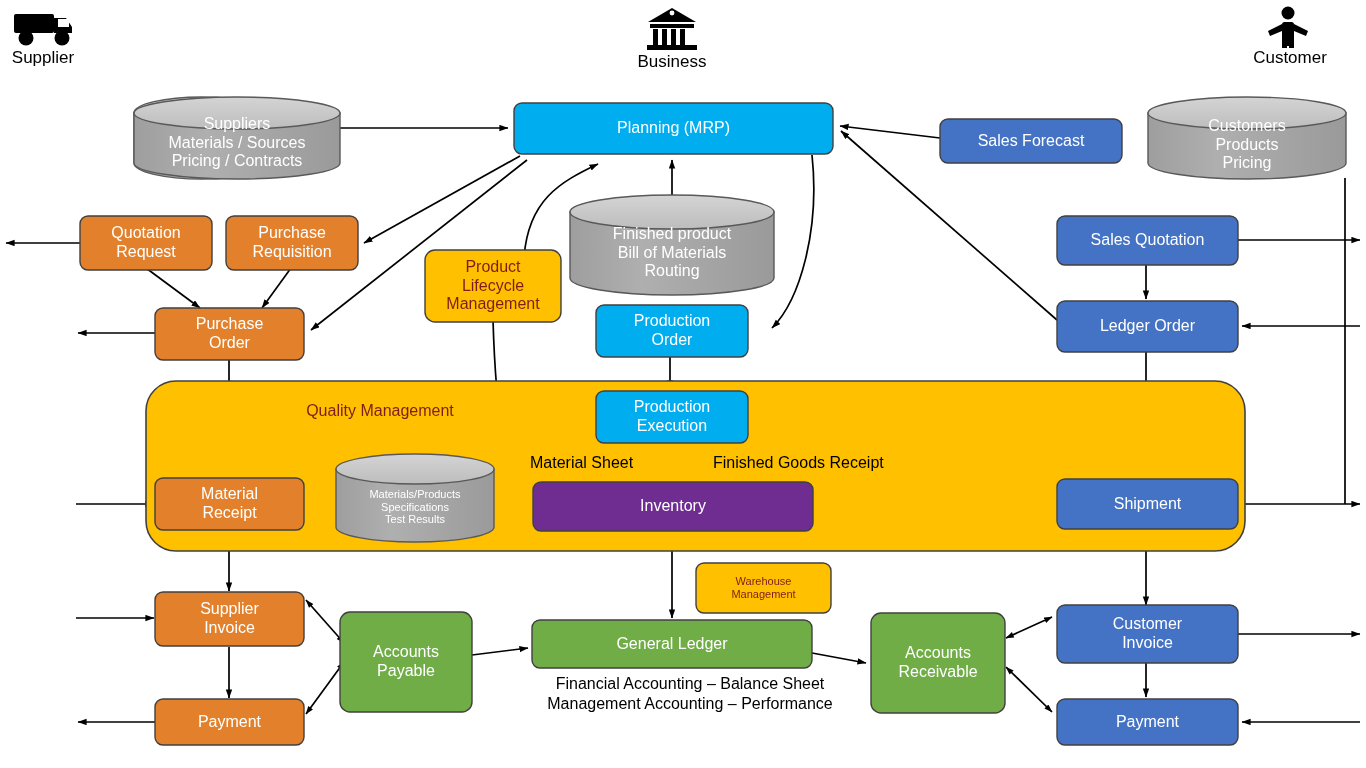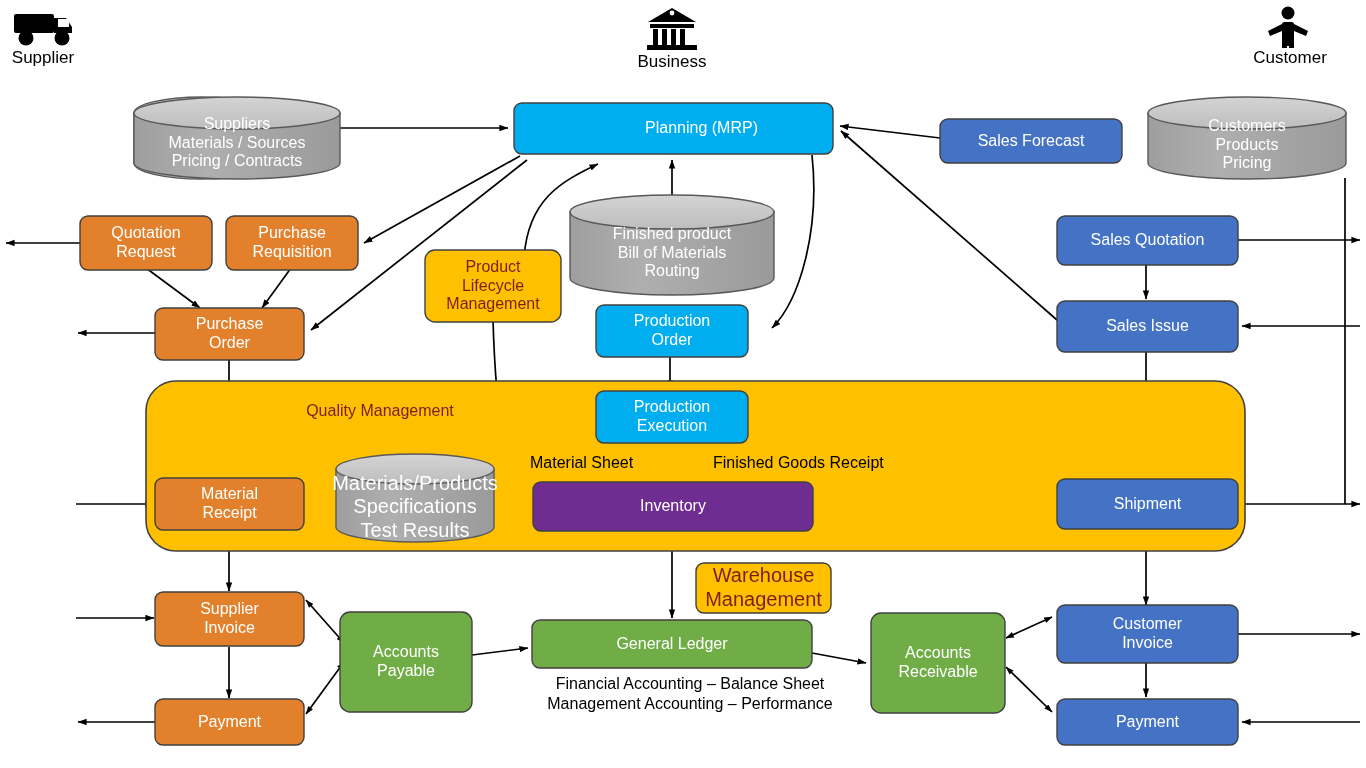--- a/index.html
+++ b/index.html
@@ -7,21 +7,21 @@
        font-family:"Liberation Sans","DejaVu Sans",sans-serif;}
   #stage{position:relative;width:1366px;height:768px;background:#fff;border-radius:15px;}
   svg.layer{position:absolute;left:0;top:0;width:1366px;height:768px;}
   #edges{z-index:1;}
   #nodes{z-index:2;}
   .nlabel{position:absolute;z-index:3;display:flex;align-items:center;
           justify-content:center;text-align:right;line-height:1.18;
           pointer-events:none;}
   .white{color:#ffffff;}
   .black{color:#7f1d1d;}
-  .f15{font-size:20px;}
+  .f15{font-size:11px;}
   .f16{font-size:16px;}
   .actor-cap{position:absolute;z-index:3;font-size:17px;color:#000;text-align:center;}
   .free{position:absolute;z-index:3;color:#000;font-size:16px;text-align:center;line-height:1.25;}
 </style>
 </head>
 <body>
 
 <div id="stage">
 
   <svg class="layer" id="edges" viewBox="0 0 1366 768">
@@ -246,21 +246,21 @@
     <span>Pricing</span>
   </div>
   <div class="nlabel white f15" style="left:336px;top:474px;width:158px;height:66px;flex-direction:column;">
     <span>Materials/Products</span>
     <span>Specifications</span>
     <span>Test Results</span>
   </div>
 
   <div class="nlabel black f16" style="left:300px;top:400px;width:160px;height:22px;">Quality Management</div>
 
-  <div class="nlabel white f16" style="left:514px;top:103px;width:319px;height:51px;padding-left:28px;">Planning (MRP)</div>
+  <div class="nlabel white f16" style="left:514px;top:103px;width:319px;height:51px;">Planning (MRP)</div>
   <div class="nlabel white f16" style="left:940px;top:119px;width:182px;height:44px;">Sales Forecast</div>
 
   <div class="nlabel white f16" style="left:80px;top:216px;width:132px;height:54px;flex-direction:column;">
     <span>Quotation</span>
       <span>Request</span>
   </div>
   <div class="nlabel white f16" style="left:226px;top:216px;width:132px;height:54px;flex-direction:column;">
     <span>Purchase</span>
       <span>Requisition</span>
   </div>
@@ -281,21 +281,21 @@
     <span>Production</span>
       <span>Execution</span>
   </div>
   <div class="nlabel white f16" style="left:155px;top:478px;width:149px;height:52px;flex-direction:column;">
     <span>Material</span>
       <span>Receipt</span>
   </div>
   <div class="nlabel white f16" style="left:533px;top:482px;width:280px;height:49px;">Inventory</div>
   <div class="nlabel white f16" style="left:1057px;top:479px;width:181px;height:50px;">Shipment</div>
   <div class="nlabel white f16" style="left:1057px;top:216px;width:181px;height:49px;">Sales Quotation</div>
-  <div class="nlabel white f16" style="left:1057px;top:301px;width:181px;height:51px;">Sales Issue</div>
+  <div class="nlabel white f16" style="left:1057px;top:301px;width:181px;height:51px;">Ledger Order</div>
   <div class="nlabel black f15" style="left:696px;top:563px;width:135px;height:50px;flex-direction:column;">
     <span>Warehouse</span>
       <span>Management</span>
   </div>
   <div class="nlabel white f16" style="left:155px;top:592px;width:149px;height:54px;flex-direction:column;">
     <span>Supplier</span>
       <span>Invoice</span>
   </div>
   <div class="nlabel white f16" style="left:155px;top:699px;width:149px;height:46px;">Payment</div>
   <div class="nlabel white f16" style="left:340px;top:612px;width:132px;height:100px;flex-direction:column;">

